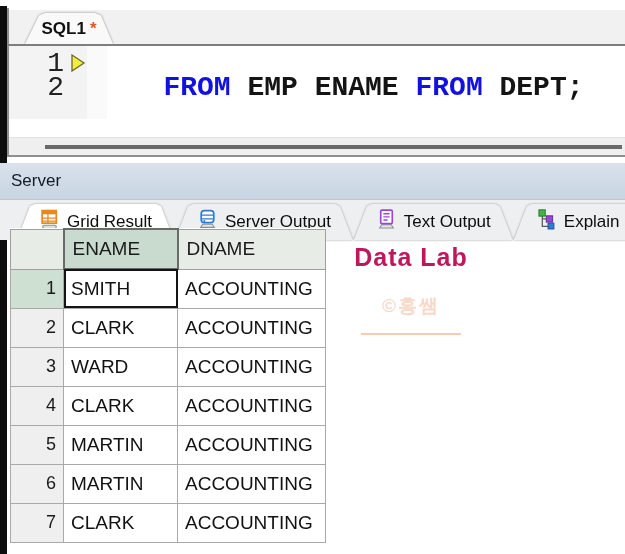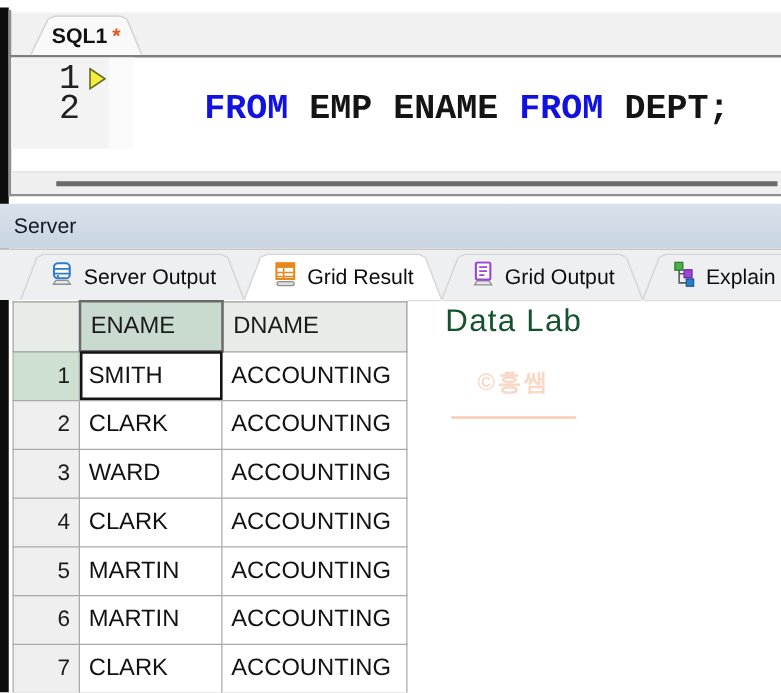--- a/index.html
+++ b/index.html
@@ -49,36 +49,36 @@
                  display:flex; align-items:flex-end; padding-left:17px; }
   .rtab { height:36px; filter:drop-shadow(0 0 1px #9b9b9b); margin-right:1px; }
   .rtab .rtab-shape { height:36px; background:#edeff0;
                  clip-path:polygon(0 100%, 13px 6%, 18px 0, calc(100% - 18px) 0, calc(100% - 13px) 6%, 100% 100%);
                  display:flex; align-items:center; gap:7px; padding:0 22px;
                  font-size:17px; color:#0d0d0d; white-space:nowrap; }
   .rtab.active .rtab-shape { background:#ffffff; }
   .rtab svg { flex:0 0 auto; }
 
   
-  .grid-wrap { position:absolute; left:10px; top:240px; }
+  .grid-wrap { position:absolute; left:10px; top:228px; }
   table { border-collapse:collapse; border:1px solid #7c7c7c; background:#fff; }
   th { height:40px; font-size:19px; font-weight:400; text-align:left; padding-left:8px;
        color:#1a1a1a; border:1px solid #9f9f9f; }
   th.corner  { width:53px;  background:#e7ece7; padding:0; }
   th.h-ename { width:114px; background:#c9dbce; border:2px solid #6a6a6a; }
   th.h-dname { width:148px; background:#e7ece7; }
   td { height:39px; font-size:19px; border:1px solid #a9a9a9; background:#fff;
        padding-left:7px; color:#121212; }
   td.rn { background:#efefef; text-align:right; padding:0 7px 0 0; font-size:18px; color:#1a1a1a; }
   td.rn.sel { background:#cde0d2; }
   td.focus { outline:2px solid #141414; outline-offset:-2px;margin-top:36px; }
 
   
   .watermark { position:absolute; left:352px; top:243px; width:118px; text-align:center; }
-  .wm1 { font-size:25px; font-weight:normal; color:#14532d; letter-spacing:1px; }
+  .wm1 { font-size:25px; font-weight:bold; color:#be185d; letter-spacing:1px; }
   .wm2 { font-size:19px; font-weight:bold; color:#f8d8c6; margin-top:21px; letter-spacing:2px; }
   .wm-line { margin:14px auto 0; width:100px; height:2px; background:#f7ccb4; }
 </style>
 </head>
 <body>
 
 <div class="screen">
 
   <div class="win-left-border"></div>
 
@@ -115,58 +115,58 @@
       </div>
     </div>
   </div>
 
   <div class="result-bar">
     <span>Server</span>
   </div>
 
   <div class="result-tabs">
 
+    <div class="rtab active">
+      <div class="rtab-shape">
+        <span>
+          <svg width="21" height="21" viewBox="0 0 20 20">
+            <rect x="3.5" y="15.5" width="13" height="3" rx="1.5" fill="#dedede" stroke="#909090"></rect>
+            <rect x="3" y="1.5" width="13.5" height="12" fill="#fff" stroke="#e8891c" stroke-width="1.6"></rect>
+            <rect x="3" y="1.5" width="13.5" height="3.6" fill="#e8891c"></rect>
+            <path d="M3 8.6 h13.5 M3 11.6 h13.5 M8.5 5.1 v8.4" stroke="#e8891c" stroke-width="1.2" fill="none"></path>
+          </svg>
+        </span>
+        <span>Grid Result</span>
+      </div>
+    </div>
+
     <div class="rtab">
       <div class="rtab-shape">
         <span>
           <svg width="21" height="21" viewBox="0 0 20 20">
             <path d="M5.5 14.5 h9 l2 3 h-13 z" fill="#e6e6e6" stroke="#8f8f8f"></path>
             <rect x="4" y="1.5" width="12" height="11.5" rx="3" fill="#fff" stroke="#2f7bd0" stroke-width="1.6"></rect>
             <path d="M4 5.8 h12 M4 9.4 h12" stroke="#2f7bd0" stroke-width="1.3"></path>
             <circle cx="7" cy="11.4" r="0.9" fill="#2f7bd0"></circle>
           </svg>
         </span>
         <span>Server Output</span>
       </div>
     </div>
 
-    <div class="rtab active">
-      <div class="rtab-shape">
-        <span>
-          <svg width="21" height="21" viewBox="0 0 20 20">
-            <rect x="3.5" y="15.5" width="13" height="3" rx="1.5" fill="#dedede" stroke="#909090"></rect>
-            <rect x="3" y="1.5" width="13.5" height="12" fill="#fff" stroke="#e8891c" stroke-width="1.6"></rect>
-            <rect x="3" y="1.5" width="13.5" height="3.6" fill="#e8891c"></rect>
-            <path d="M3 8.6 h13.5 M3 11.6 h13.5 M8.5 5.1 v8.4" stroke="#e8891c" stroke-width="1.2" fill="none"></path>
-          </svg>
-        </span>
-        <span>Grid Result</span>
-      </div>
-    </div>
-
     <div class="rtab">
       <div class="rtab-shape">
         <span>
           <svg width="21" height="21" viewBox="0 0 20 20">
             <path d="M5.5 15 h9 l2 3 h-13 z" fill="#e6e6e6" stroke="#8f8f8f"></path>
             <rect x="4.5" y="1" width="11" height="13" rx="1.2" fill="#fff" stroke="#9b46d8" stroke-width="1.6"></rect>
             <path d="M7 4.5 h6 M7 7.5 h6 M7 10.5 h4" stroke="#9b46d8" stroke-width="1.3"></path>
           </svg>
         </span>
-        <span>Grid Output</span>
+        <span>Text Output</span>
       </div>
     </div>
 
     <div class="rtab">
       <div class="rtab-shape">
         <span>
           <svg width="21" height="21" viewBox="0 0 20 20">
             <path d="M6 6 v10.5 h6 M6 9.5 h4" stroke="#5a5a5a" fill="none" stroke-width="1.2"></path>
             <rect x="2.8" y="0.8" width="6" height="6" fill="#47b04b" stroke="#2c7d30"></rect>
             <rect x="9.8" y="6.5" width="6" height="6" fill="#9b46d8" stroke="#6d2fa0"></rect>

